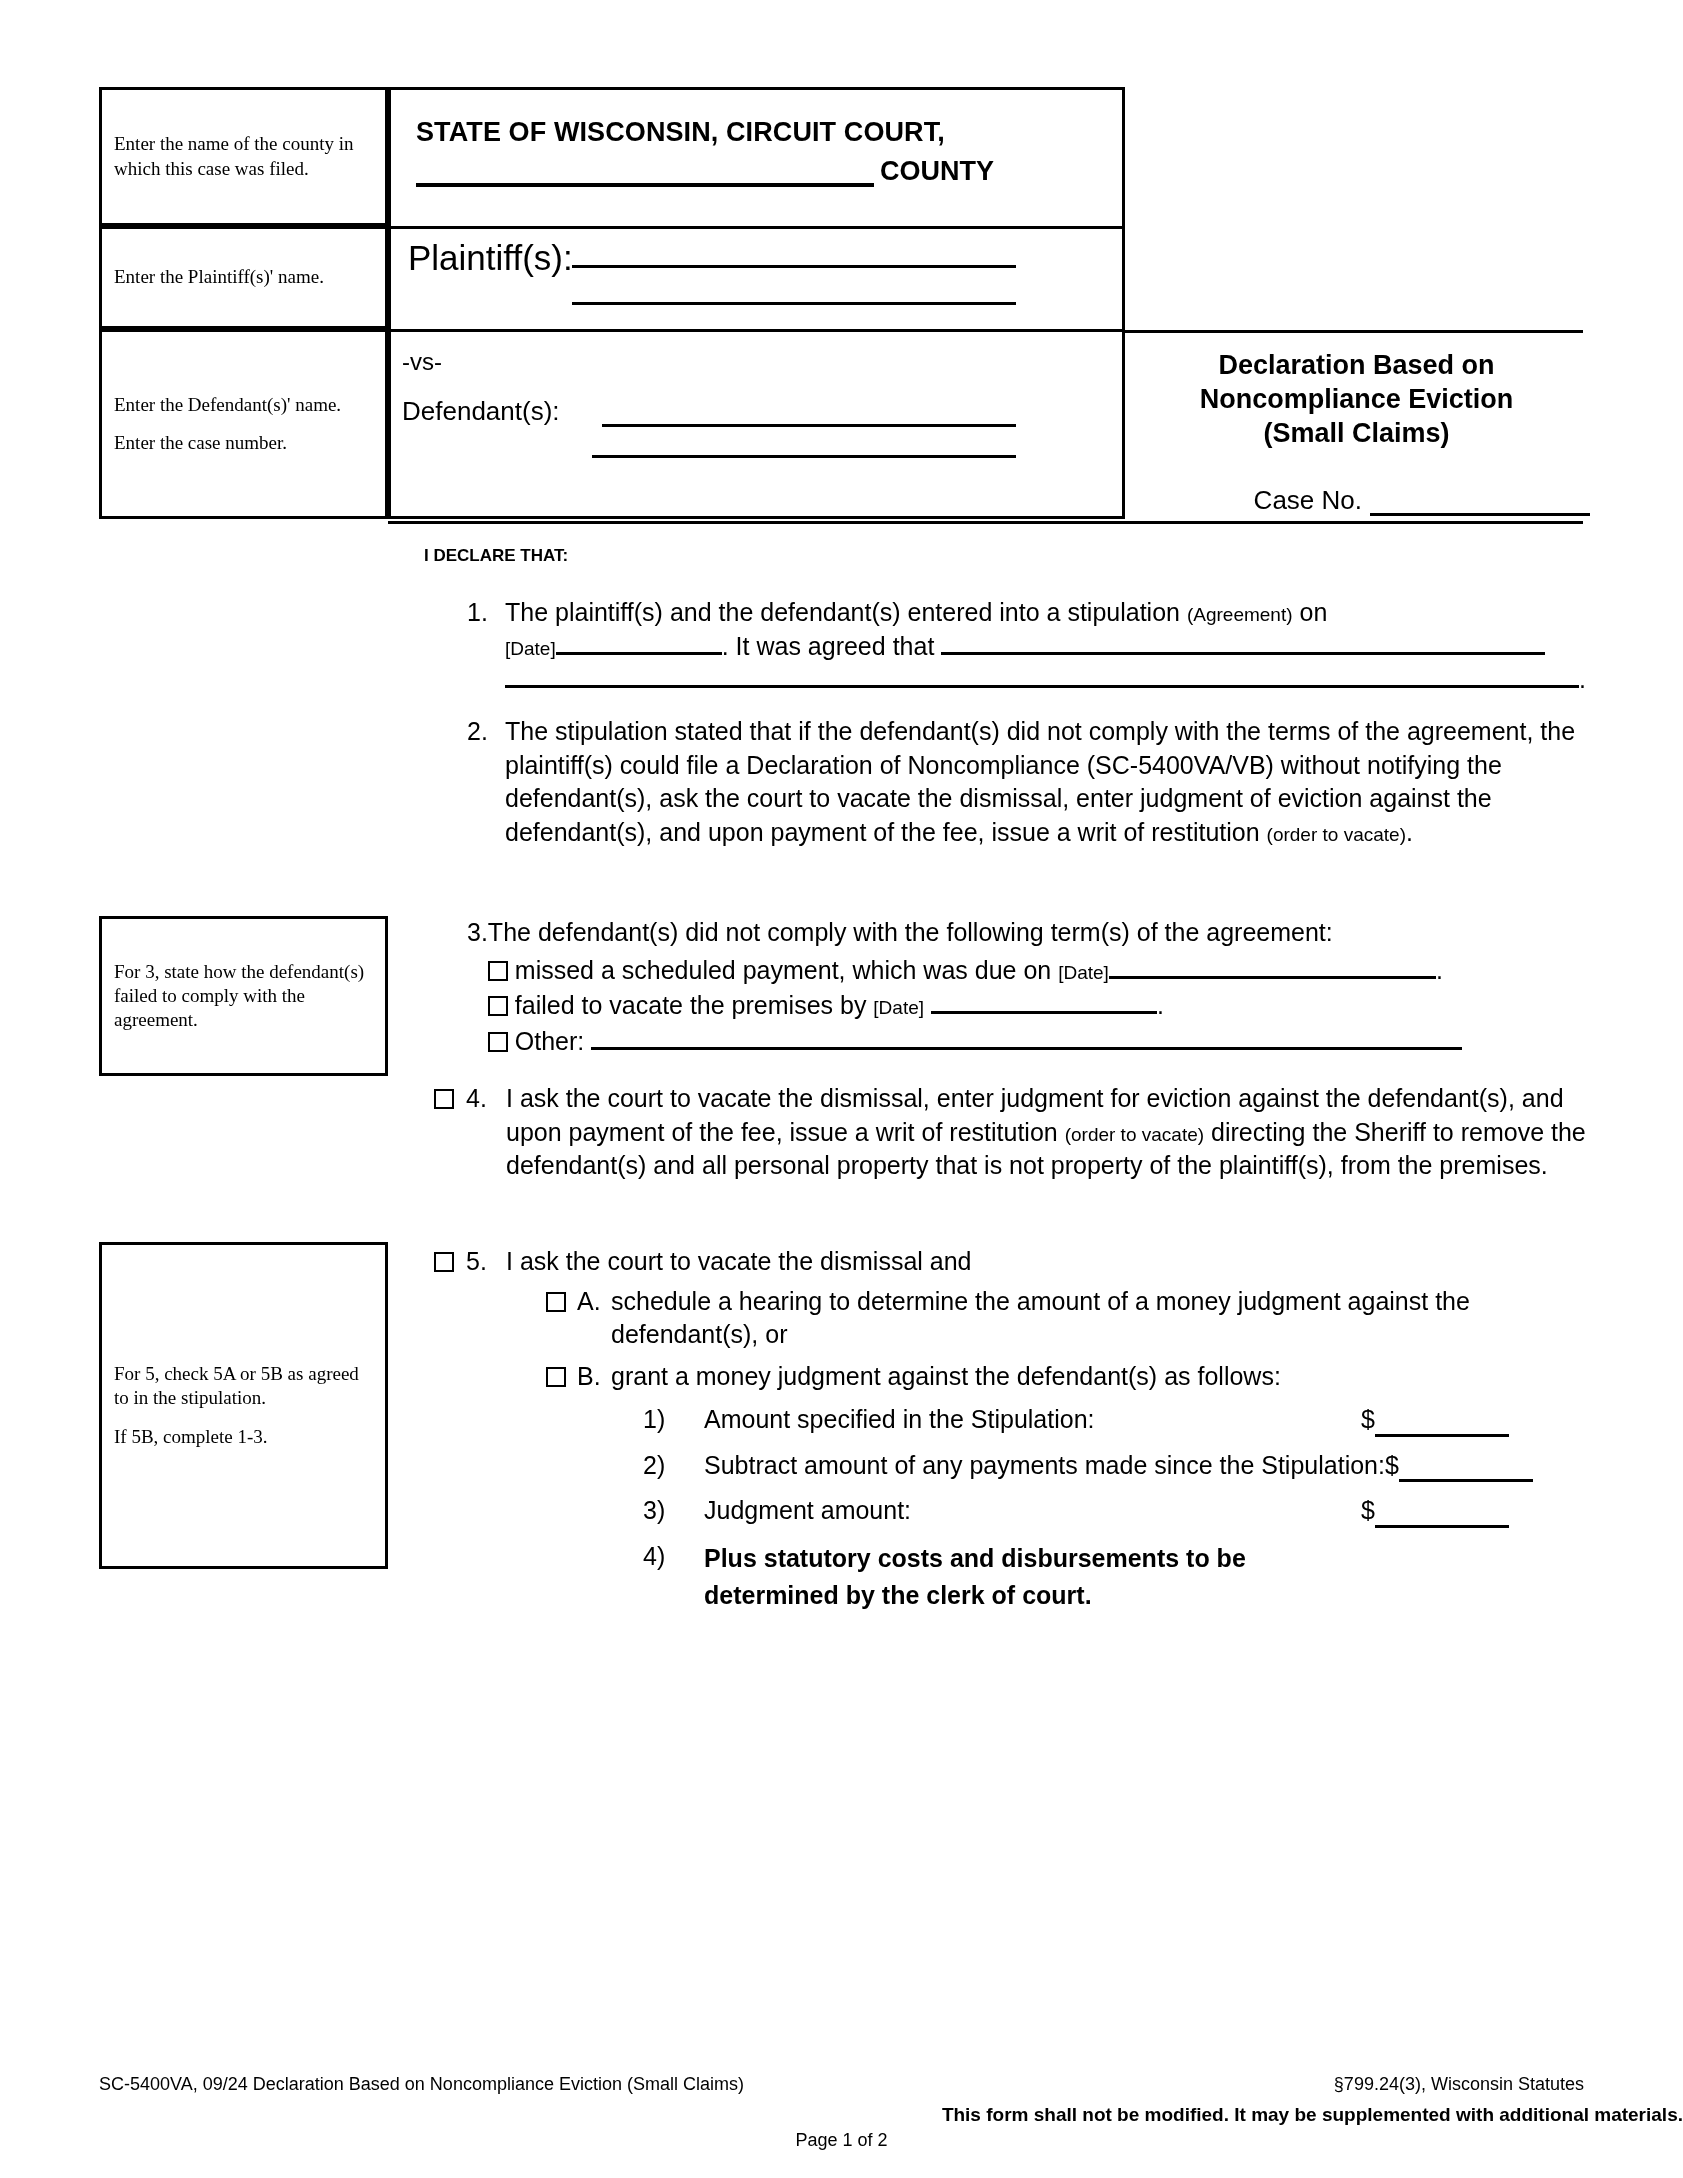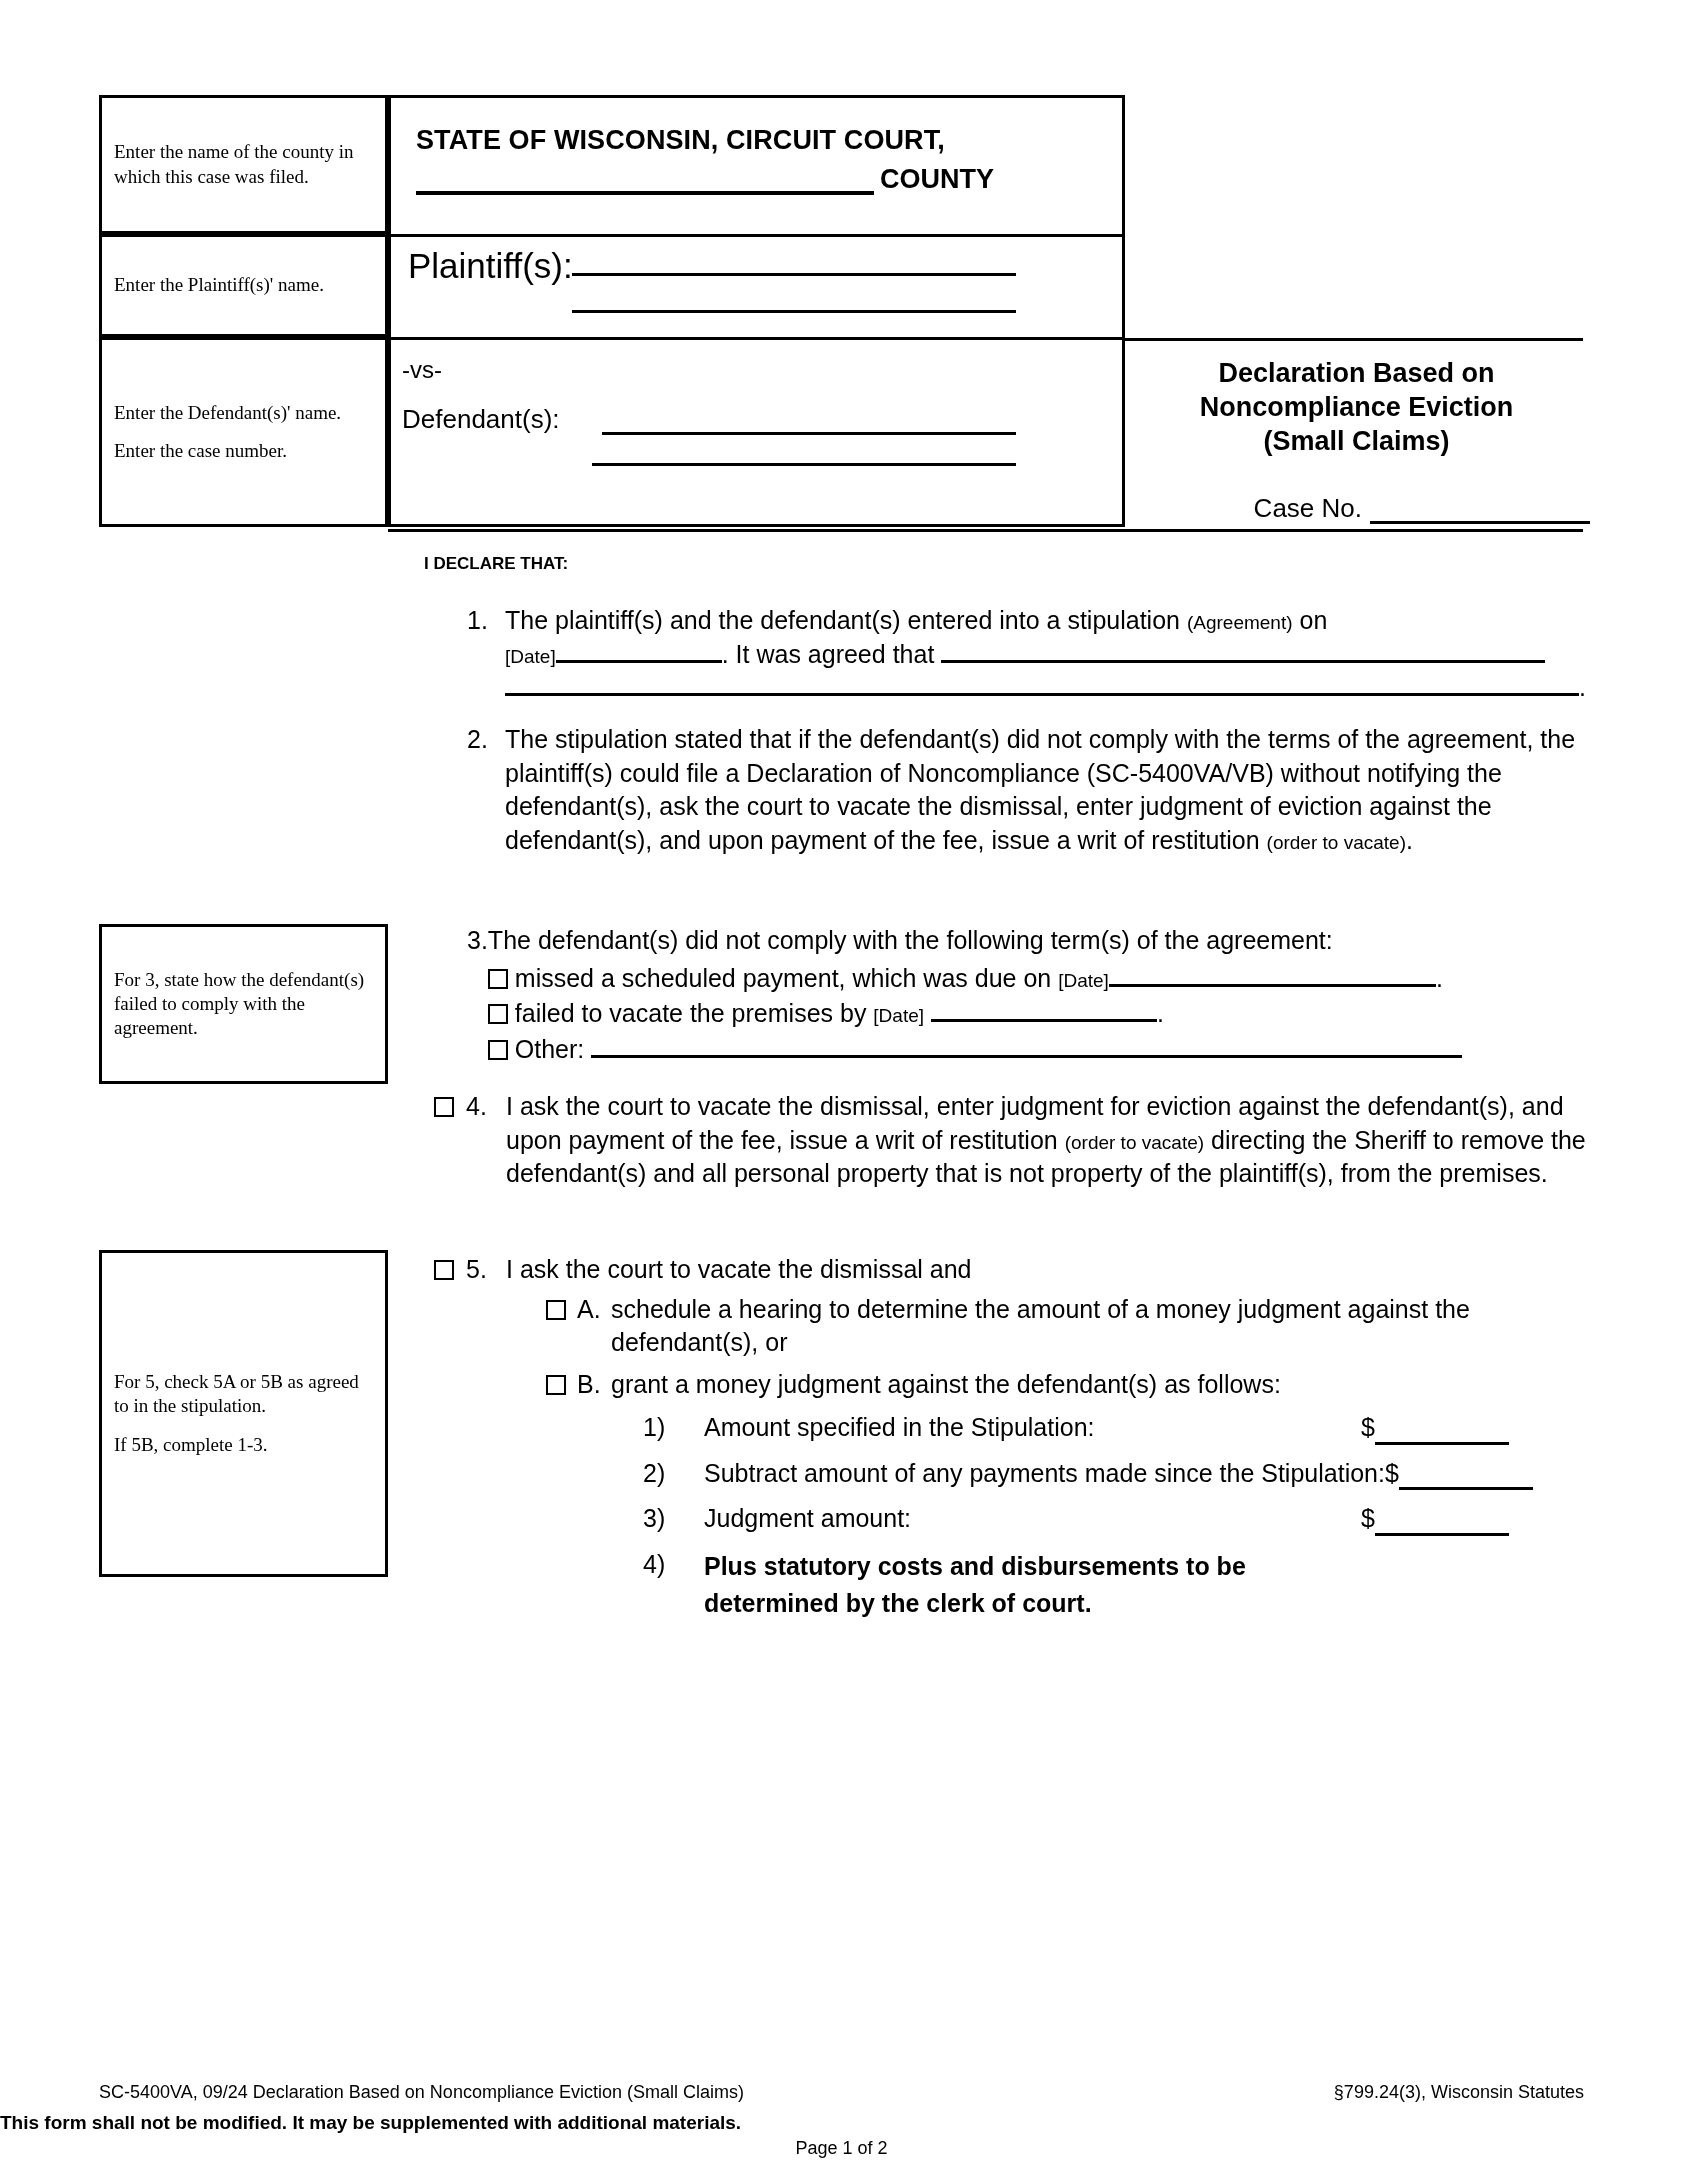--- a/index.html
+++ b/index.html
@@ -11,21 +11,21 @@
     width: 1683px;
     height: 2178px;
     position: relative;
     font-family: "Liberation Sans", sans-serif;
     color: #000000;
     overflow: hidden;
   }
 
   .page {
     position: absolute;
-    left: 0; top: 8px;
+    left: 0; top: 0;
     width: 1683px;
     height: 1720px;
   }
 
   
   .instr-box {
     position: absolute;
     border: 3px solid #000;
     box-sizing: border-box;
     font-family: "Liberation Serif", serif;
@@ -152,21 +152,21 @@
 
   
   .footer {
     position:absolute; left:0; top:2074px; width:1683px;
     font-size: 18px;
   }
   .footer-row1 { position:relative; height:26px; }
   .footer-left { position:absolute; left:99px; top:0; }
   .footer-right { position:absolute; right:99px; top:0; }
   .footer-center {
-    text-align:left; font-weight:bold; font-size:19px; margin-top:4px;
+    text-align:right; font-weight:bold; font-size:19px; margin-top:4px;
   }
   .footer-page { text-align:center; font-size:18px; margin-top:4px; }
 </style>
 </head>
 <body>
 
 <div class="page">
 
   <div class="instr-box instr-county">
     <p>Enter the name of the county in which this case was filed.</p>

